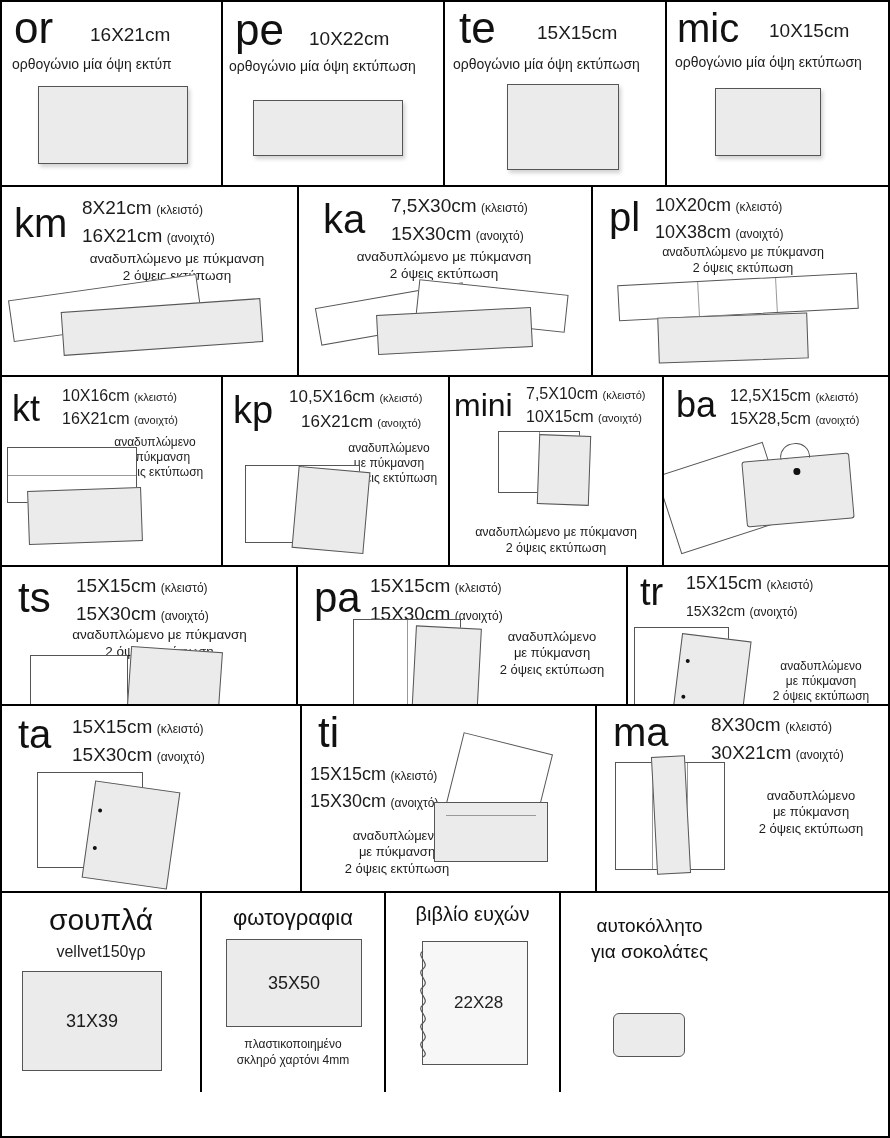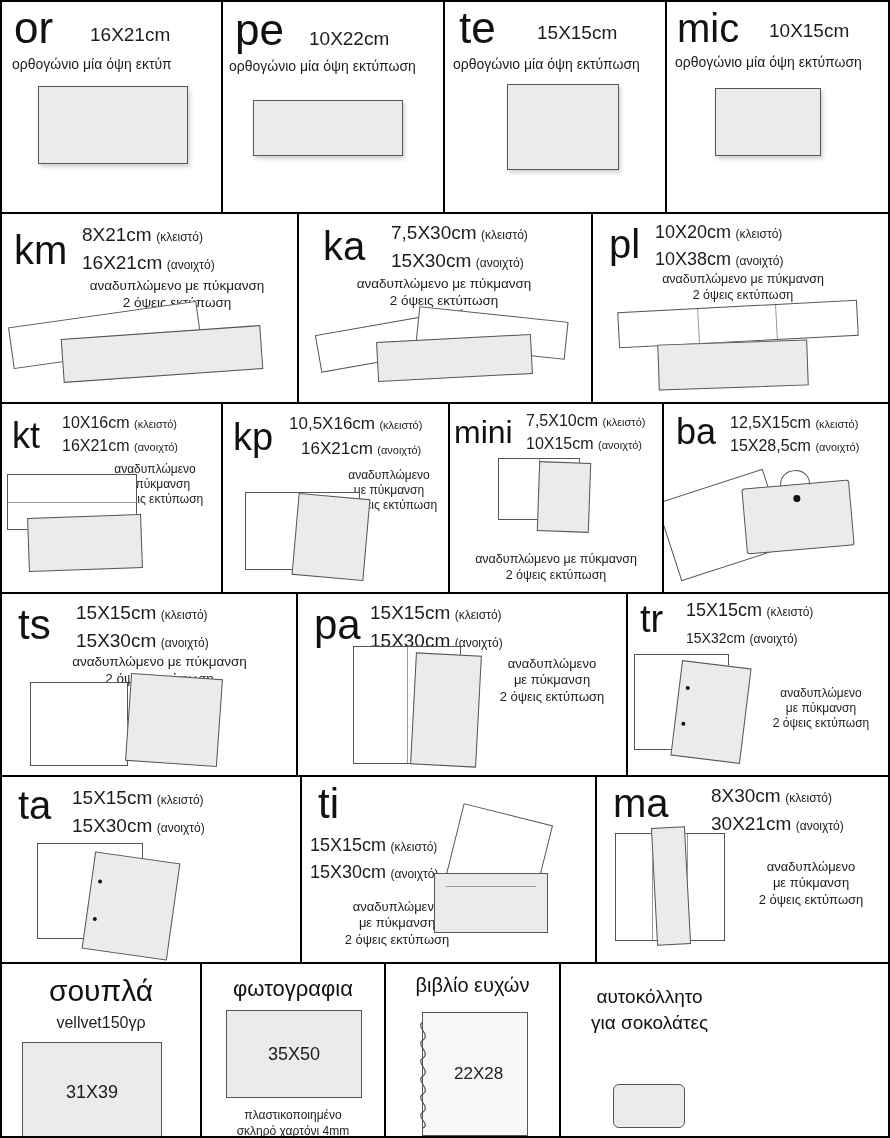--- a/index.html
+++ b/index.html
@@ -1,20 +1,20 @@
 <!DOCTYPE html>
 <html><head>
 <meta charset="utf-8">
 <style>
   * { margin:0; padding:0; box-sizing:border-box; }
   html,body { background:#fff; }
   body { font-family:"Liberation Sans","DejaVu Sans",sans-serif; color:#222; }
   .sheet { width:890px; height:1138px; border:2px solid #000; background:#fff; position:relative; overflow:hidden; }
   .row { display:flex; width:100%; }
-  .r1{height:212px}.r2{height:190px}.r3{height:190px}.r4{height:183px}.r5{height:187px}.r6{height:199px}
+  .r1{height:185px}.r2{height:190px}.r3{height:190px}.r4{height:139px}.r5{height:187px}.r6{height:199px}
   .cell { position:relative; flex:0 0 auto; height:100%; border-right:2px solid #000; border-bottom:2px solid #000; overflow:hidden; background:#fff; }
   .cell:last-child { border-right:none; }
   .row:last-child .cell { border-bottom:none; }
   .abs { position:absolute; }
   .code { position:absolute; font-size:40px; color:#111; line-height:1; }
   .size-big { font-size:19px; color:#1c1c1c; }
   .size-note { font-size:12px; color:#1c1c1c; }
   .size-line { line-height:25px; white-space:nowrap; }
   .desc { position:absolute; font-size:13px; color:#1c1c1c; line-height:1.25; }
   .shape { position:absolute; border:1px solid #555; background:#fff; }

